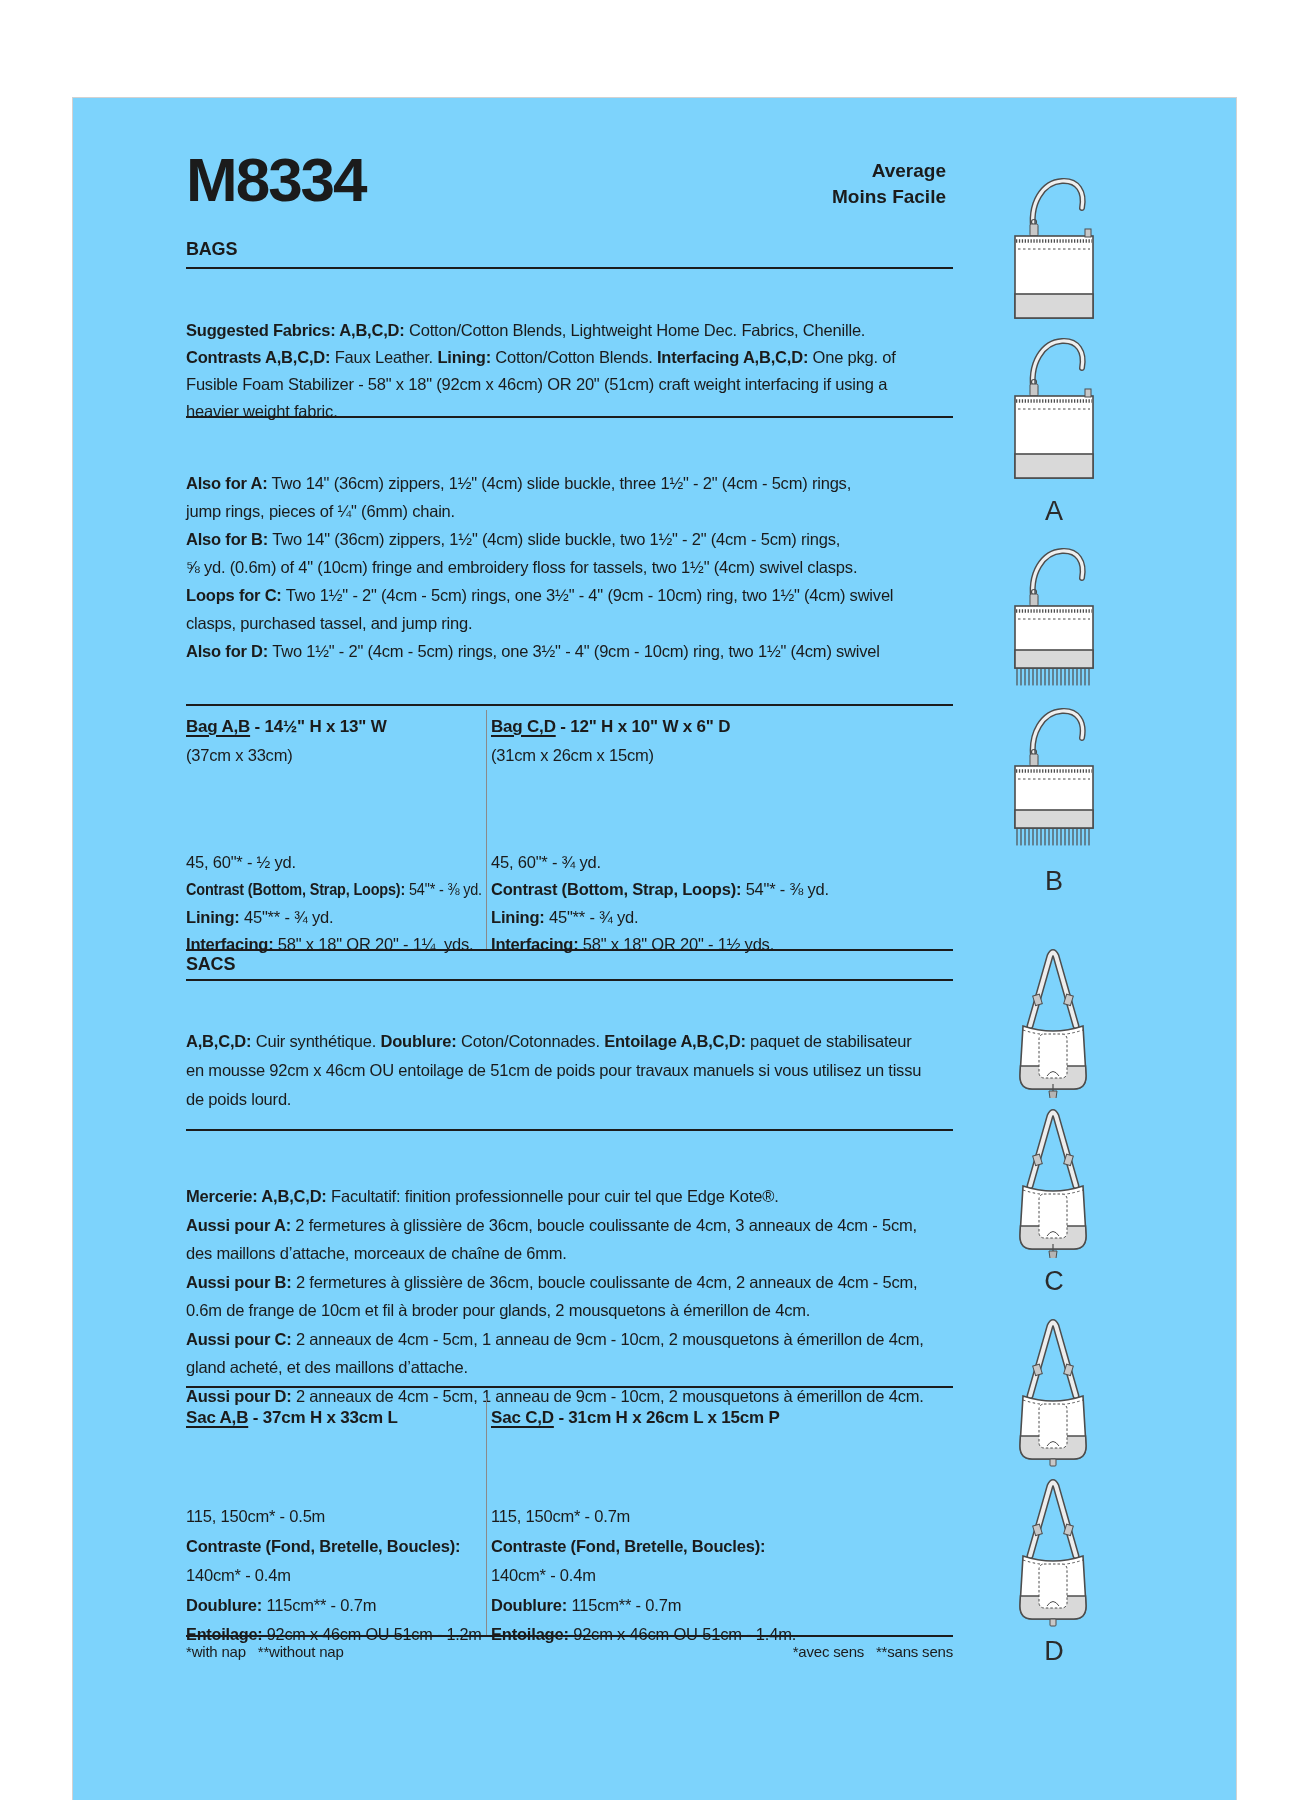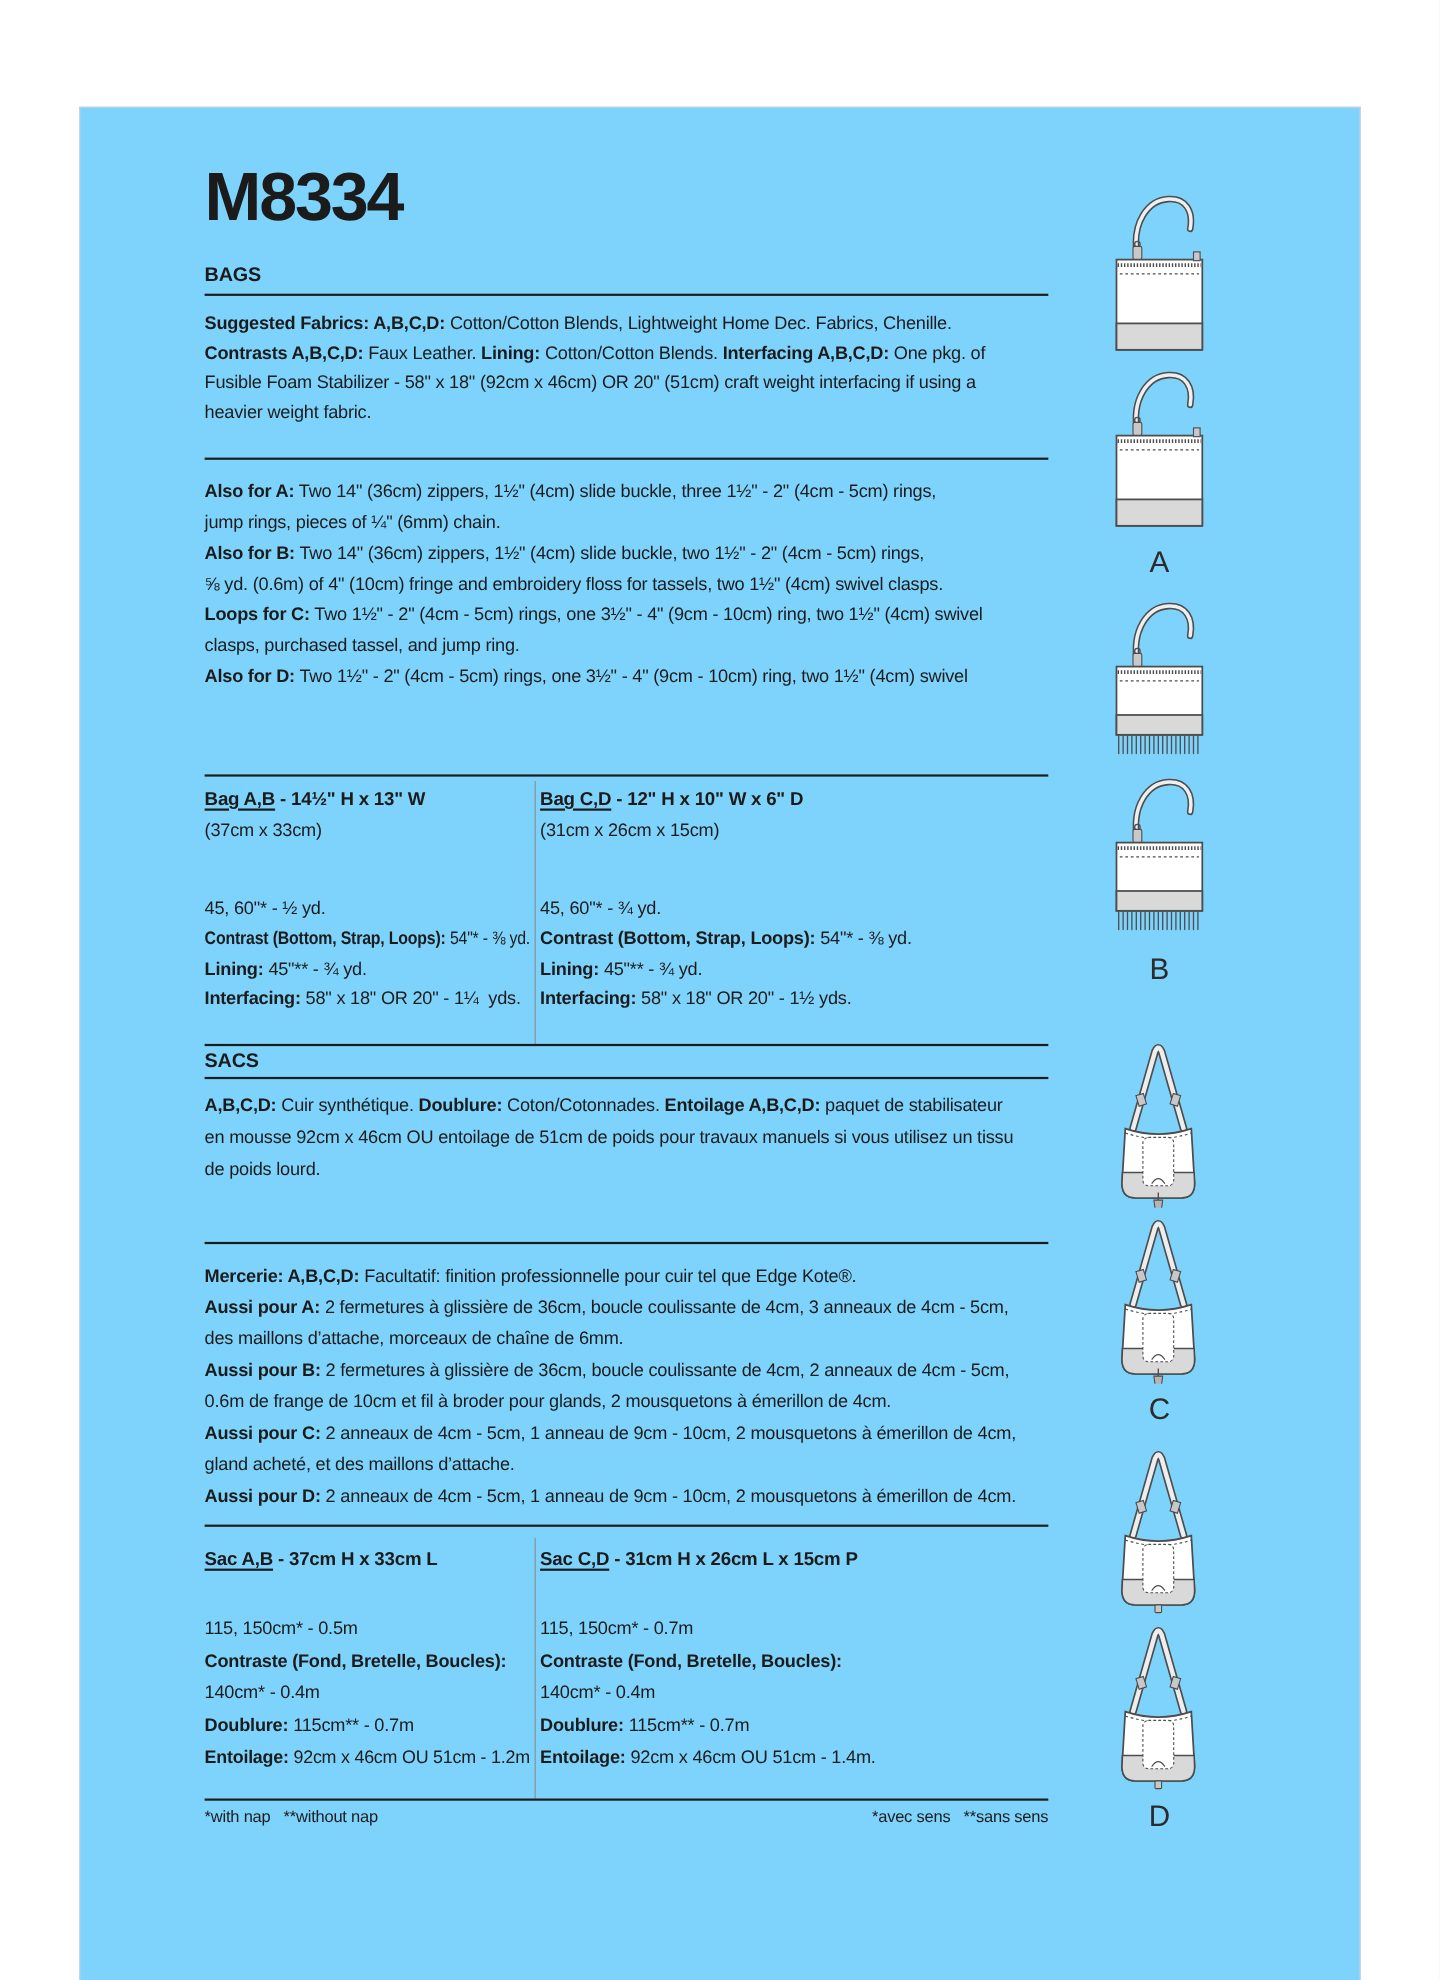--- a/index.html
+++ b/index.html
@@ -22,21 +22,21 @@
   }
   .difficulty{
     left:593px;top:60px;width:280px;text-align:right;
     font-size:19px;font-weight:bold;line-height:26px;
   }
   .section-heading{
     font-size:18px;font-weight:bold;letter-spacing:-0.2px;
   }
   .rule{position:absolute;left:113px;width:767px;height:2px;background:#1c1c1c;}
   .vdiv{position:absolute;width:1px;background:#8a8a8a;}
-  .body-text{font-size:16.5px;}
+  .body-text{font-size:16.5px;margin-top:36px;}
   .tbl-head{font-size:16.5px;}
   .tbl-head .ln:first-child{font-size:17px;}
   .footer-text{font-size:15px;}
   .fig{position:absolute;left:933px;width:96px;text-align:center;}
   .fig svg{display:block;margin:0 auto 8px auto;}
   .fig-label{font-size:27px;color:#2b2b2b;line-height:30px;}
   .strap-o{fill:none;stroke:#4d4d4d;stroke-width:6;stroke-linecap:round;}
   .strap-i{fill:none;stroke:#efefef;stroke-width:3.2;stroke-linecap:round;}
   .bstrap-o{fill:none;stroke:#4d4d4d;stroke-width:7;stroke-linecap:round;}
   .bstrap-i{fill:none;stroke:#ededed;stroke-width:4;stroke-linecap:round;}
@@ -93,20 +93,24 @@
       <path d="M39 130 Q45 121 51 130" fill="none" stroke="#4d4d4d" stroke-width="1"></path>
       <line x1="45" y1="138" x2="45" y2="145" stroke="#4d4d4d" stroke-width="1.2"></line>
       <path d="M41 145 h8 l-1.5 11 h-5 Z" fill="#b4b4b4" stroke="#4d4d4d" stroke-width="1"></path>
     </symbol>
   </defs>
 </svg>
 
 <div class="page">
 
   <div class="abs pattern-title">M8334</div>
+  <div class="abs difficulty">
+    <div>Average</div>
+    <div>Moins Facile</div>
+  </div>
 
   <div class="abs section-heading" style="left:113px;top:141px;">BAGS</div>
   <div class="rule" style="top:169px;"></div>
 
   <div class="blk body-text" style="left:113px;top:183px;width:767px;line-height:27px;">
       <div class="ln"><b>Suggested Fabrics: A,B,C,D:</b> Cotton/Cotton Blends, Lightweight Home Dec. Fabrics, Chenille.</div>
       <div class="ln"><b>Contrasts A,B,C,D:</b> Faux Leather. <b>Lining:</b> Cotton/Cotton Blends. <b>Interfacing A,B,C,D:</b> One pkg. of</div>
       <div class="ln">Fusible Foam Stabilizer - 58" x 18" (92cm x 46cm) OR 20" (51cm) craft weight interfacing if using a</div>
       <div class="ln">heavier weight fabric.</div>
     </div>

